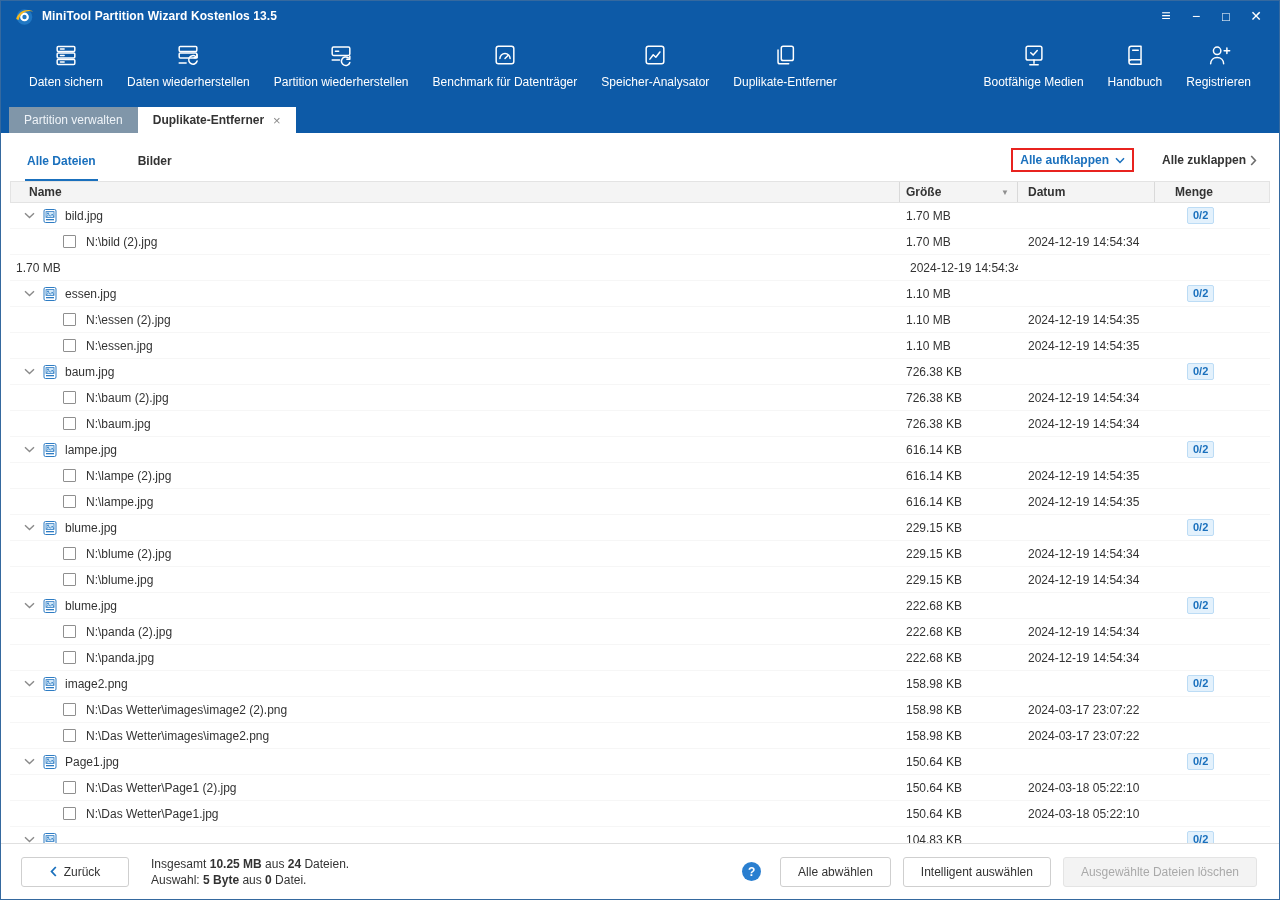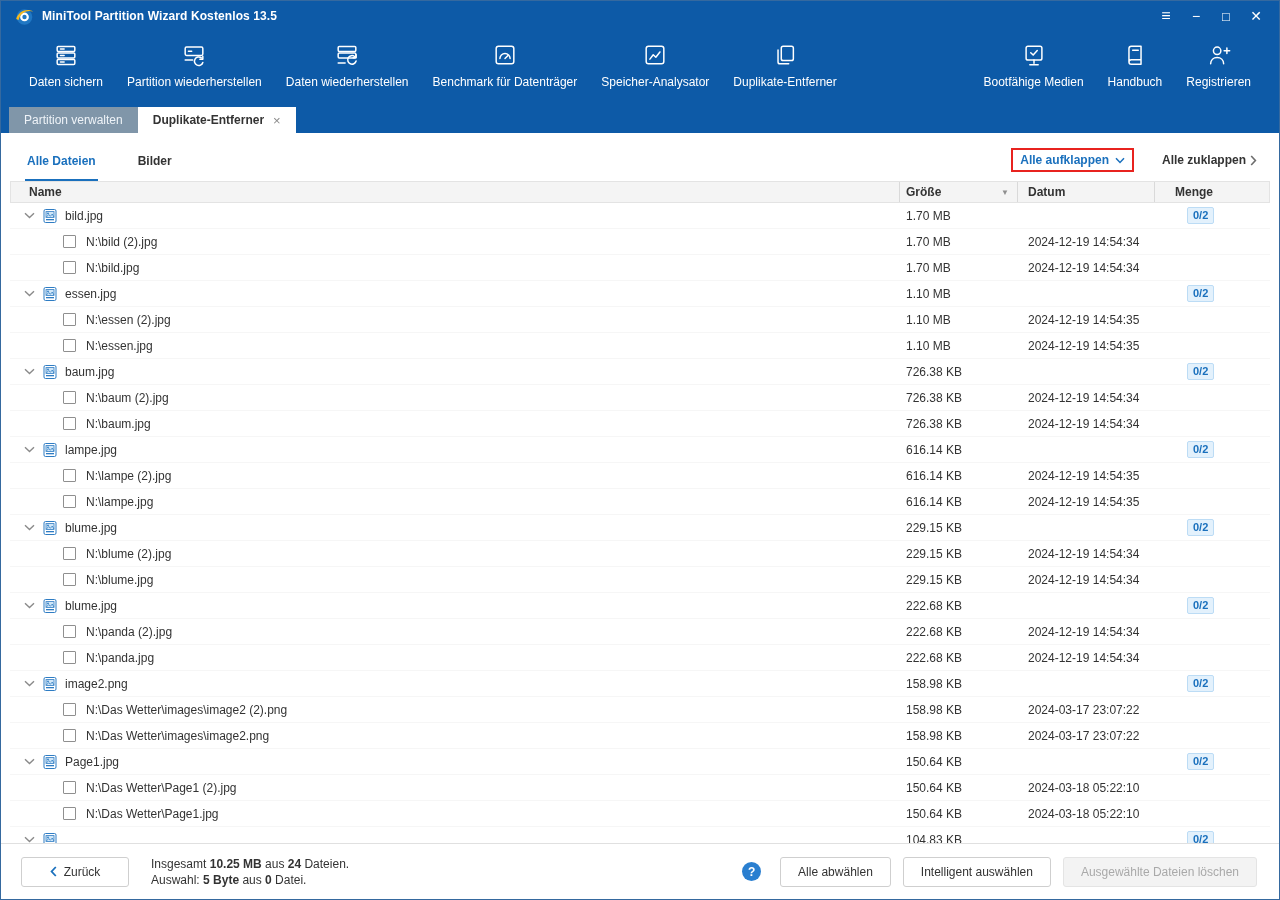--- a/index.html
+++ b/index.html
@@ -160,40 +160,40 @@
             <path d="M8 7.5h4"></path>
               <path d="M8 14.5h4"></path>
               <path d="M8 21.5h4"></path>
           </svg>
         </span>
         <span class="tb-label">Daten sichern</span>
       </div>
       <div class="tb-item">
         <span class="tb-icon">
           <svg viewBox="0 0 28 28" fill="none" stroke="#fff" stroke-width="1.6" stroke-linecap="round" stroke-linejoin="round">
+            <rect x="4.5" y="4.8" width="19" height="5.4" rx="1.2"></rect>
+              <rect x="4.5" y="11.8" width="19" height="5.4" rx="1.2"></rect>
+            <path d="M4.5 22.5h7.5"></path>
+            <path d="M23.8 20.5a4.6 4.6 0 1 1-1.6-4.9"></path>
+              <path d="M23.8 13.8v3.2h-3.2"></path>
+          </svg>
+        </span>
+        <span class="tb-label">Daten wiederherstellen</span>
+      </div>
+      <div class="tb-item">
+        <span class="tb-icon">
+          <svg viewBox="0 0 28 28" fill="none" stroke="#fff" stroke-width="1.6" stroke-linecap="round" stroke-linejoin="round">
             <rect x="4.5" y="5.5" width="19" height="9" rx="1.5"></rect>
               <path d="M8 10h3.5"></path>
             <path d="M23.5 22a4.6 4.6 0 1 1-1.6-4.9"></path>
               <path d="M23.5 15.3v3.2h-3.2"></path>
             <path d="M4.5 19.5h8"></path>
           </svg>
         </span>
         <span class="tb-label">Partition wiederherstellen</span>
-      </div>
-      <div class="tb-item">
-        <span class="tb-icon">
-          <svg viewBox="0 0 28 28" fill="none" stroke="#fff" stroke-width="1.6" stroke-linecap="round" stroke-linejoin="round">
-            <rect x="4.5" y="4.8" width="19" height="5.4" rx="1.2"></rect>
-              <rect x="4.5" y="11.8" width="19" height="5.4" rx="1.2"></rect>
-            <path d="M4.5 22.5h7.5"></path>
-            <path d="M23.8 20.5a4.6 4.6 0 1 1-1.6-4.9"></path>
-              <path d="M23.8 13.8v3.2h-3.2"></path>
-          </svg>
-        </span>
-        <span class="tb-label">Daten wiederherstellen</span>
       </div>
       <div class="tb-item">
         <span class="tb-icon">
           <svg viewBox="0 0 28 28" fill="none" stroke="#fff" stroke-width="1.6" stroke-linecap="round" stroke-linejoin="round">
             <rect x="4.5" y="4.5" width="19" height="19" rx="2.5"></rect>
             <path d="M8.5 17.8a5.5 5.5 0 0 1 11 0"></path>
             <path d="M14 17.8l3.2-3.2"></path>
           </svg>
         </span>
         <span class="tb-label">Benchmark für Datenträger</span>
@@ -323,24 +323,20 @@
         <div class="row grid-cols child-row">
           <div class="cell cell-name">
             <span class="checkbox"></span>
             <span class="fpath">N:\bild (2).jpg</span>
           </div>
           <div class="cell cell-size">1.70 MB</div>
           <div class="cell cell-date">2024-12-19 14:54:34</div>
           <div class="cell cell-menge"></div>
         </div>
         <div class="row grid-cols child-row">
-          <div class="cell cell-name">
-            <span class="checkbox"></span>
-            <span class="fpath">N:\bild.jpg</span>
-          </div>
           <div class="cell cell-size">1.70 MB</div>
           <div class="cell cell-date">2024-12-19 14:54:34</div>
           <div class="cell cell-menge"></div>
         </div>
         <div class="row grid-cols group-row">
           <div class="cell cell-name">
             <span class="tree-chevron">
               <svg width="11" height="7" viewBox="0 0 11 7">
                 <polyline points="1,1.3 5.5,5.6 10,1.3" fill="none" stroke="#8a8a8a" stroke-width="1.4"></polyline>
               </svg>

